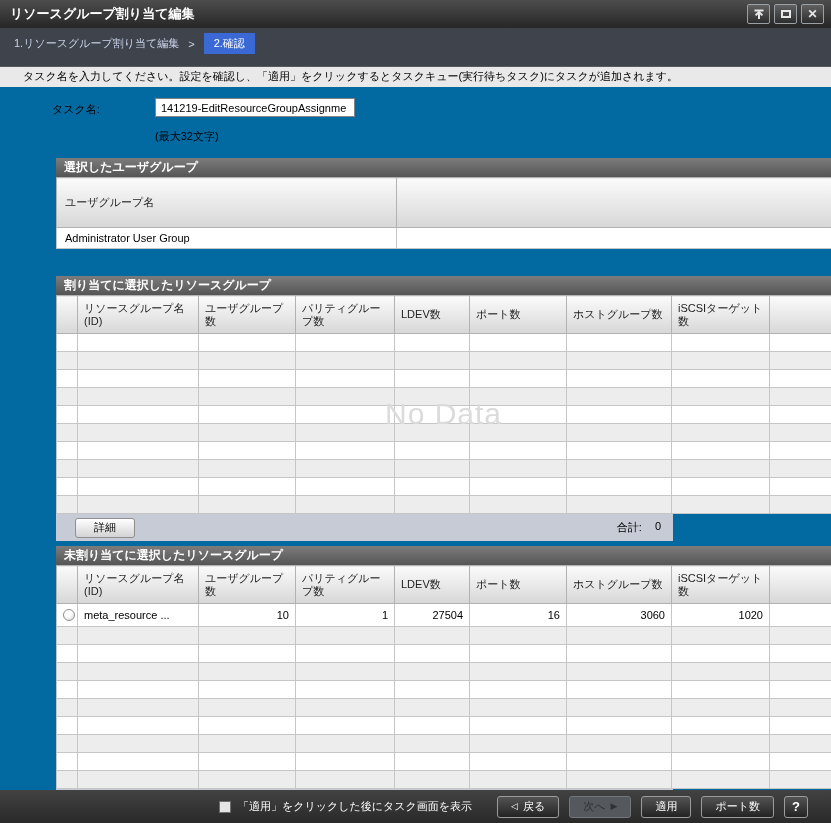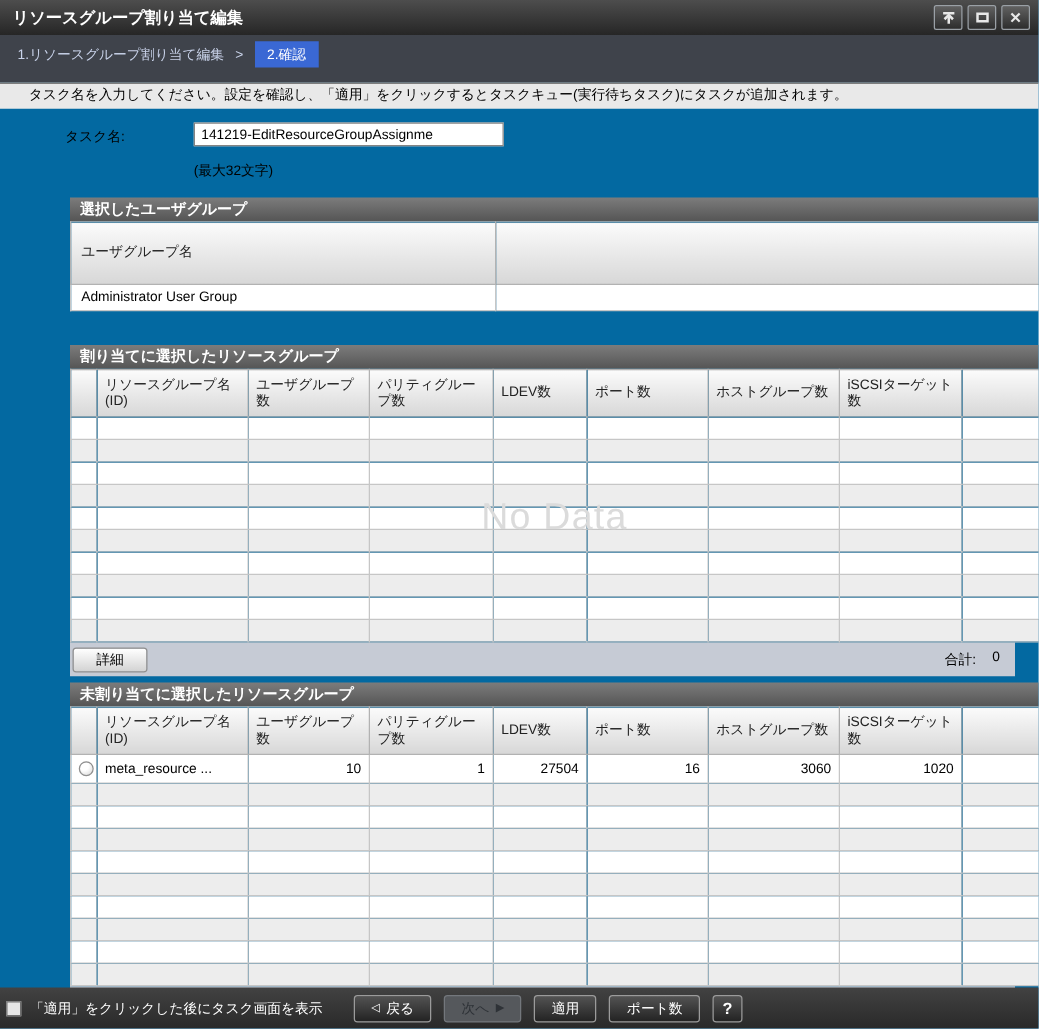--- a/index.html
+++ b/index.html
@@ -19,49 +19,49 @@
   
   .crumb-band { height:38px; background:#3F434B; padding:5px 0 0 14px; }
   .breadcrumb { display:flex; align-items:center; font-size:11px; color:#C9D3EA; }
   .crumb-sep { margin:0 9px; }
   .crumb-active { background:#3A68D4; color:#fff; padding:3px 10px; }
   
   .instruction { height:21px; line-height:19px; border-top:1px solid #595959; background:#E9E9E9; font-size:11px; padding-left:23px; color:#000; }
   
   .task-row { margin:11px 0 0 24px; display:flex; font-size:11px; color:#000; }
   .task-label { width:103px; padding-top:4px;margin-left:28px; }
-  .task-input { width:248px; height:19px; border:1px solid #848484; font-size:11px; padding:1px 5px; font-family:inherit; color:#000; }
+  .task-input { width:200px; height:19px; border:1px solid #848484; font-size:11px; padding:1px 5px; font-family:inherit; color:#000; }
   .task-hint { margin-top:12px; font-size:11px; }
   
   .section { margin-left:56px; width:775px; }
   .sec1 { margin-top:14px; }
   .sec2 { margin-top:27px; }
   .sec3 { margin-top:5px; }
   .section-header { height:19px; line-height:19px; background:linear-gradient(#7c7c7c,#555555); color:#fff; font-weight:bold; font-size:12px; padding-left:8px; }
   table { border-collapse:collapse; width:775px; table-layout:fixed; border:1px solid #a5a5a5; }
   th,td { border:1px solid #c6c6c6; font-size:11px; overflow:hidden; white-space:normal; }
   thead th { background:linear-gradient(#fbfbfb,#d7d7d7); font-weight:normal; text-align:left; color:#222;
     padding:2px 6px; vertical-align:middle; border-color:#b2b2b2; line-height:13px; }
   .t1 th { height:21px; padding:18px 8px; }
   .t1 td { height:21px; padding:2px 8px; background:#fff; color:#000; }
   .rt thead th { height:38px; }
   .rt tbody td { height:18px; padding:0 6px; background:#fff; }
   .rt tbody tr:nth-child(even) td { background:#EDEDED; }
   .rt tbody tr.data-row td { height:23px; }
   .cell-num { text-align:right; padding-right:8px; }
   .table-wrap { position:relative; }
   .nodata { position:absolute; left:0; right:0; top:102px; text-align:center; font-size:30px; color:#DBDBDB; letter-spacing:1px; pointer-events:none; }
-  .table-footer { height:27px; background:#C6CBD5; display:flex; align-items:center; padding:0 12px 0 2px; width:756px; }
+  .table-footer { height:27px; background:#C6CBD5; display:flex; align-items:center; padding:0 12px 0 19px; width:617px; }
   .detail-btn { height:20px; min-width:60px; border:1px solid #8f8f8f; border-radius:3px; background:linear-gradient(#ffffff,#d3d3d3); font-size:11px; font-family:inherit; cursor:pointer; }
   .total { margin-left:auto; font-size:11px; color:#000; display:flex; gap:13px; }
   .radio { width:12px; height:12px; border-radius:50%; border:1px solid #8f8f8f;
     background:radial-gradient(circle at 35% 30%, #ffffff 35%, #d5d5d5); display:block; margin:0 auto; cursor:pointer; }
   
   .bottombar { position:absolute; left:0; bottom:0; width:831px; height:33px; background:linear-gradient(#424242,#292929);
-    display:flex; align-items:center; justify-content:flex-start; padding:0 5px;margin-top:39px; }
+    display:flex; align-items:center; justify-content:flex-end; padding:0 23px;margin-top:39px; }
   .chk { width:12px; height:12px; background:#E6E6E6; border:1px solid #6f6f6f; margin-right:7px; cursor:pointer; }
   .chk-label { color:#fff; font-size:11px; margin-right:15px; }
   .bar-btn { height:22px; margin-left:10px; padding:0 13px; background:linear-gradient(#535353,#232323); border:1px solid #9b9b9b;
     border-radius:3px; color:#fff; font-size:11px; display:flex; align-items:center; gap:5px; font-family:inherit; cursor:pointer; }
   .bar-btn.disabled { background:#55585C; color:#2E3237; border-color:#73777C; cursor:default; }
   .tri { font-size:9px; line-height:1; }
   .help-btn { width:24px; padding:0; justify-content:center; font-weight:bold; font-size:13px; }
 </style>
 </head>
 <body>

